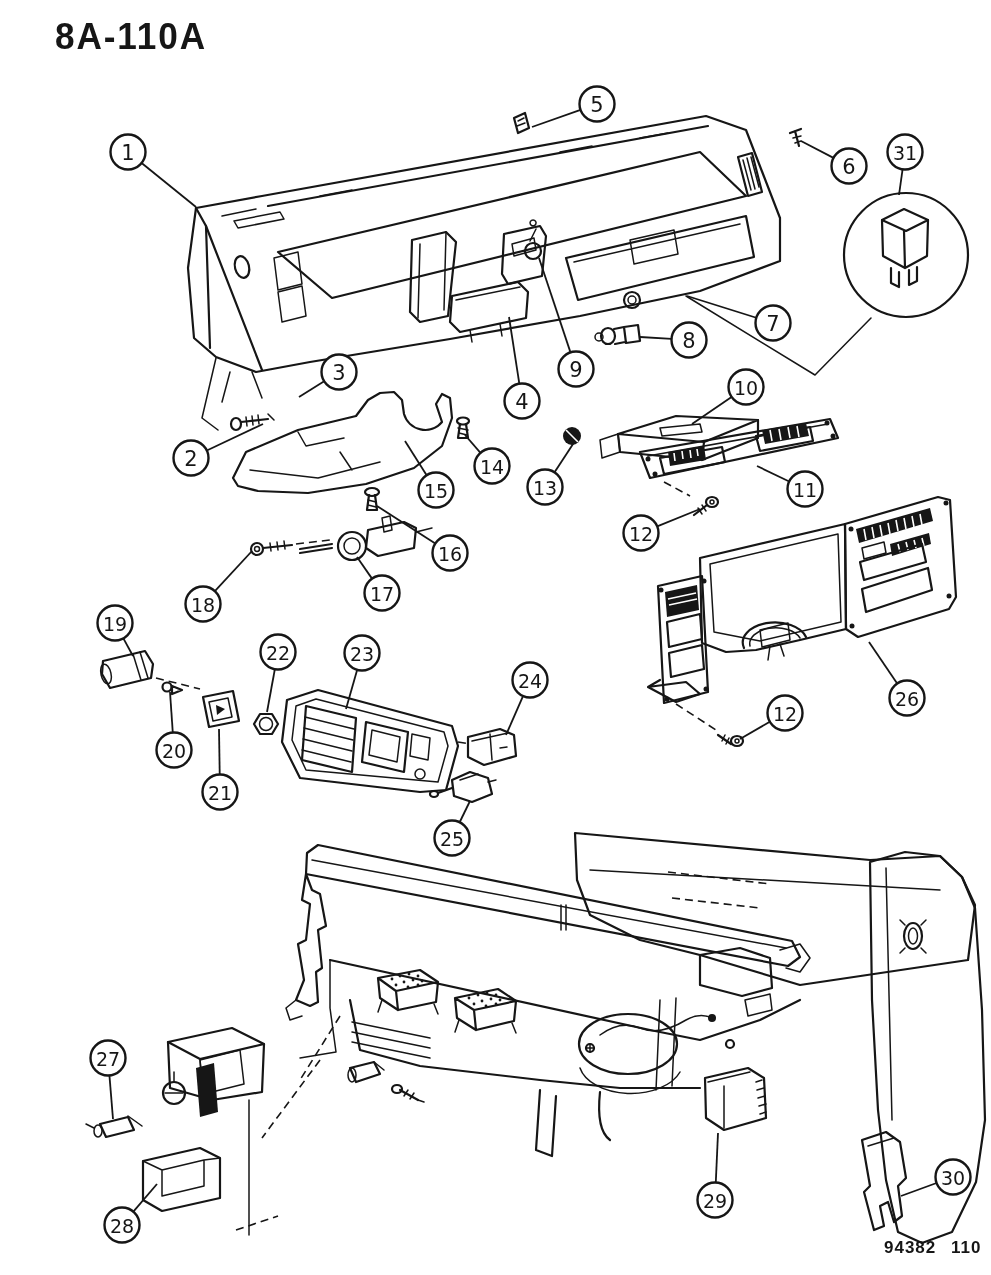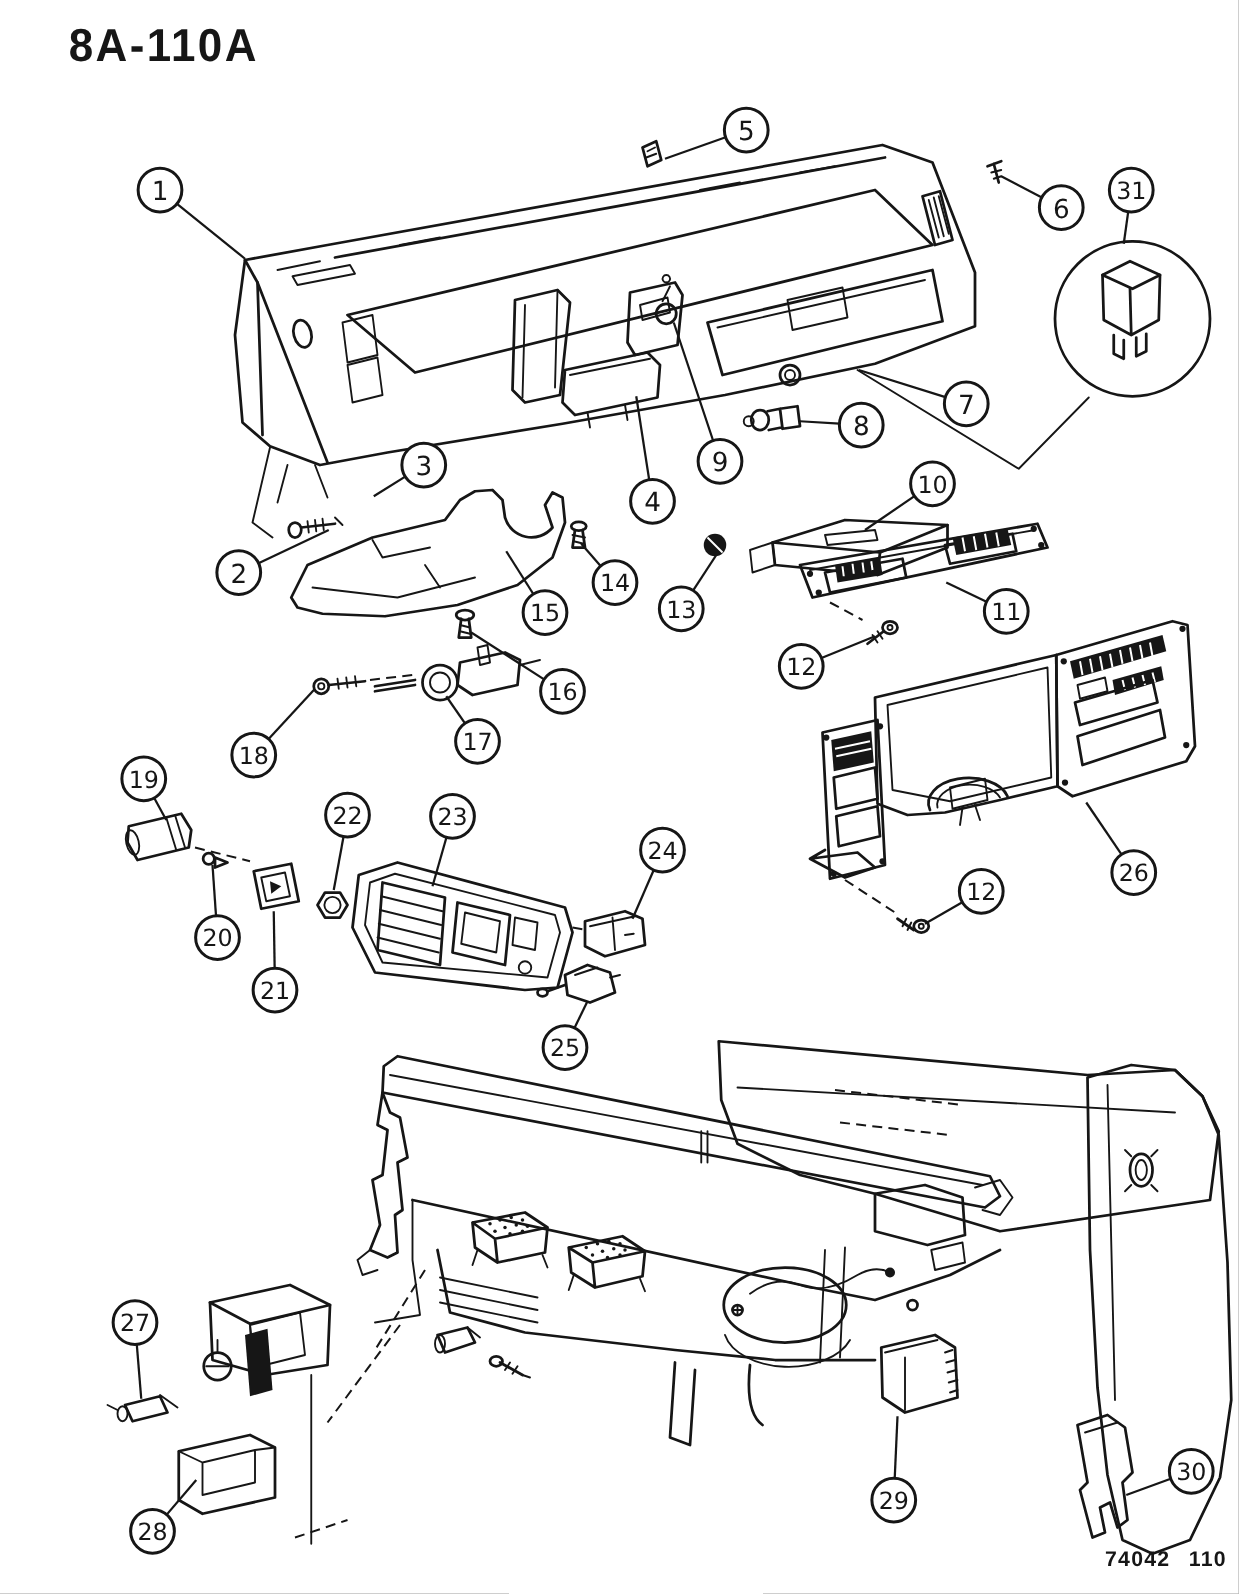--- a/index.html
+++ b/index.html
@@ -508,14 +508,14 @@
           <text x="953" y="1178" text-anchor="middle" dominant-baseline="central" font-size="19">30</text>
         </g>
         <g>
           <line x1="902.5815694415494" y1="169.33208566889607" x2="899" y2="195" stroke="currentColor" stroke-width="1.8"></line>
           <circle cx="905" cy="152" r="17.5" fill="var(--paper)" stroke="currentColor" stroke-width="2.4"></circle>
           <text x="905" y="153" text-anchor="middle" dominant-baseline="central" font-size="19">31</text>
         </g>
       </g>
   </svg>
 
-  <div class="doc-code">74042 110</div>
+  <div class="doc-code">94382 110</div>
 </div>
 
 </body></html>

